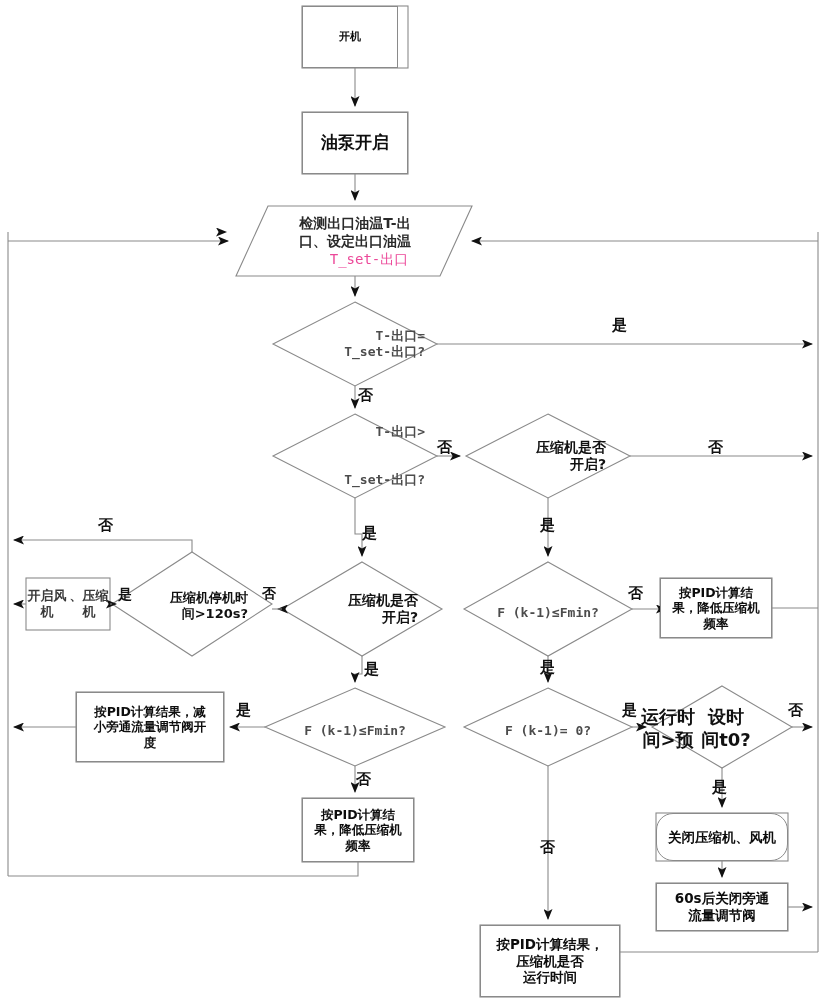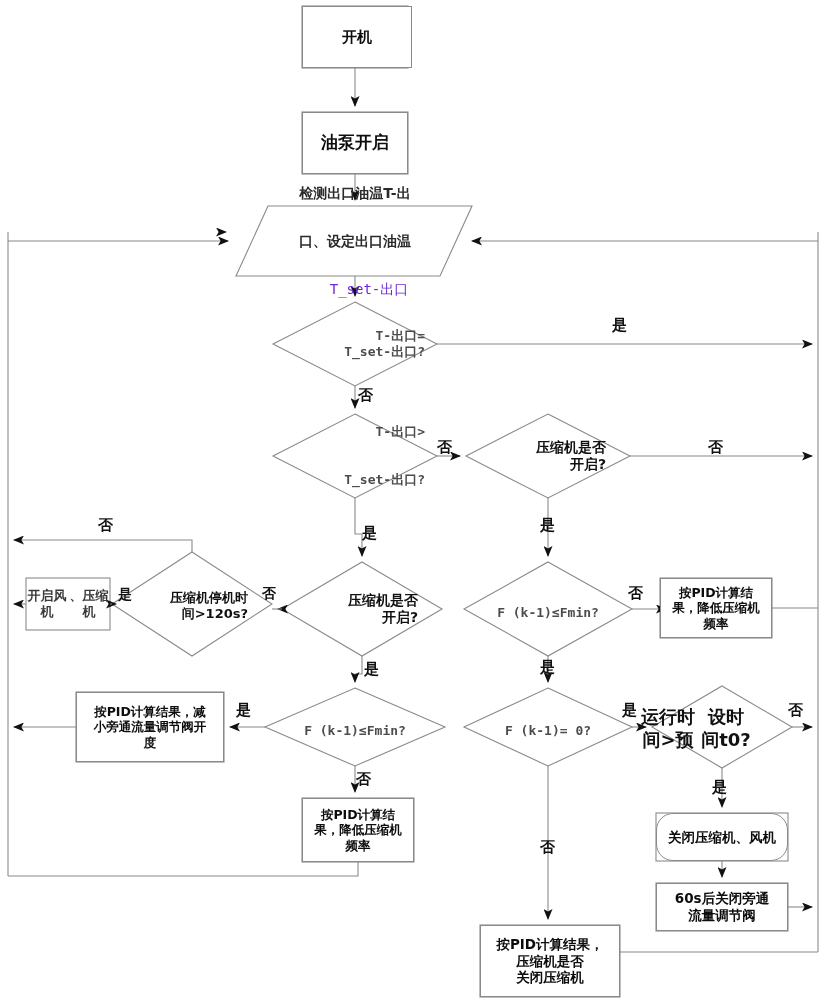--- a/index.html
+++ b/index.html
@@ -23,21 +23,20 @@
   .dtext{
     position:absolute;display:flex;align-items:flex-end;justify-content:center;
     text-align:center;color:#4c4c4c;font-weight:bold;line-height:1.25;
     pointer-events:none;
   }
   .dtext.dark{color:#111;}
   .ptext{
     position:absolute;display:flex;align-items:center;justify-content:center;
     text-align:center;color:#2a2a2a;font-weight:bold;line-height:1.3;
     pointer-events:none;
-    gap:30px;
   }
   .mono{font-family:"DejaVu Sans Mono","Liberation Mono",monospace;}
 </style>
 </head>
 <body>
 
 <div id="canvas">
 
   <svg class="wires" viewBox="0 0 828 1000" xmlns="http://www.w3.org/2000/svg">
     <defs>
@@ -147,32 +146,32 @@
       <path d="M722,768 L722,807" marker-end="url(#ah)"></path>
 
       <path d="M722,861 L722,877" marker-end="url(#ah)"></path>
 
       <path d="M788,907 L812,907" marker-end="url(#ah)"></path>
 
       <path d="M620,952 L818,952"></path>
     </g>
   </svg>
 
-  <div class="node proc" style="left:302px;top:6px;width:110px;height:62px;font-size:15px;">
+  <div class="node proc" style="left:302px;top:6px;width:96px;height:62px;font-size:11px;">
     <span>开机</span>
   </div>
 
   <div class="node proc" style="left:302px;top:112px;width:106px;height:62px;font-size:17px;">
     <span>油泵开启</span>
   </div>
 
   <div class="ptext" style="left:250px;top:208px;width:210px;height:66px;font-size:14px;flex-direction:column;">
     <span>检测出口油温T-出</span>
     <span>口、设定出口油温</span>
-    <span class="mono" style="color:#6d28d9;font-weight:normal;margin-left:28px;">T_set-出口</span>
+    <span class="mono" style="color:#ec4899;font-weight:normal;margin-left:28px;">T_set-出口</span>
   </div>
 
   <div class="dtext mono" style="left:285px;top:318px;width:140px;height:52px;font-size:13px;flex-direction:column;">
     <span>T-出口=</span>
     <span>T_set-出口?</span>
   </div>
 
   <div class="dtext mono" style="left:285px;top:430px;width:140px;height:52px;font-size:13px;flex-direction:column;gap:32px;">
     <span>T-出口&gt;</span>
     <span>T_set-出口?</span>
@@ -238,21 +237,21 @@
   </div>
 
   <div class="node proc" style="left:656px;top:883px;width:132px;height:48px;font-size:13.5px;flex-direction:column;">
     <span>60s后关闭旁通</span>
     <span>流量调节阀</span>
   </div>
 
   <div class="node proc" style="left:480px;top:925px;width:140px;height:72px;font-size:13.5px;flex-direction:column;">
     <span>按PID计算结果，</span>
     <span>压缩机是否</span>
-    <span>关闭压缩机</span>
+    <span>运行时间</span>
   </div>
 
   <div class="lbl" style="left:612px;top:318px;font-size:15px;">是</div>
 
   <div class="lbl" style="left:358px;top:388px;font-size:15px;">否</div>
 
   <div class="lbl" style="left:437px;top:440px;font-size:15px;">否</div>
 
   <div class="lbl" style="left:362px;top:526px;font-size:15px;">是</div>
 

